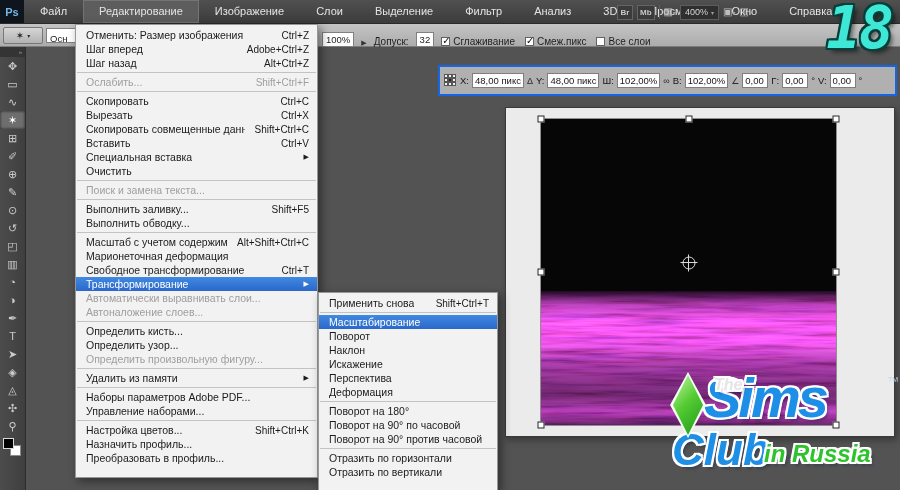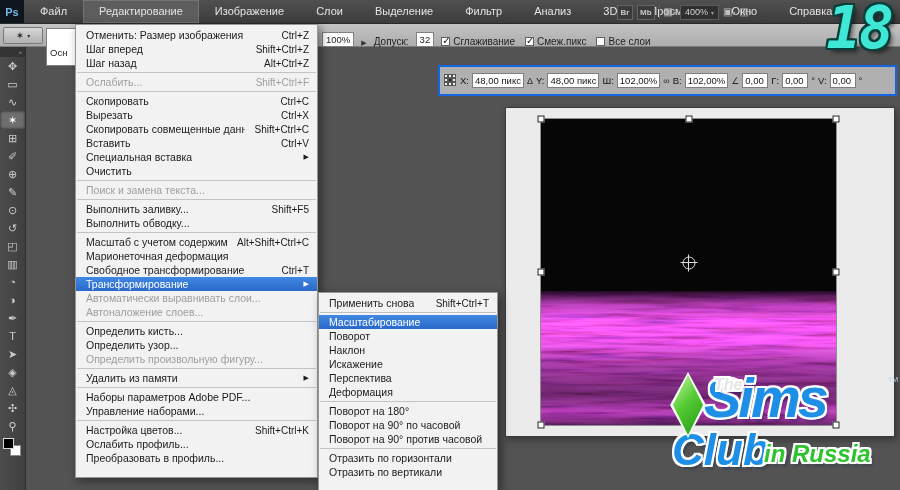--- a/index.html
+++ b/index.html
@@ -28,21 +28,21 @@
   .mb-div { width:1px; height:14px; background:#5e5e5e; }
 
   
   .optbar { position:absolute; left:0; top:24px; right:0; height:23px;
     background:linear-gradient(#c4c4c4,#acacac); border-bottom:1px solid #7c7c7c;
     z-index:5; font-size:10px; color:#1e1e1e; }
   .tool-preset { position:absolute; left:3px; top:3px; width:40px; height:17px;
     background:linear-gradient(#d6d6d6,#b2b2b2); border:1px solid #787878; border-radius:2px;
     display:flex; align-items:center; justify-content:center; gap:3px; font-size:10px; color:#222; }
   .osn-box { position:absolute; left:46px; top:4px; width:32px; height:15px; background:#fff;
-    border:1px solid #808080; font-size:9.5px; padding:18px 3px; overflow:hidden; white-space:nowrap; }
+    border:1px solid #808080; font-size:9.5px; padding:4px 3px; overflow:hidden; white-space:nowrap; }
   .after-menu { position:absolute; left:322px; top:0; height:23px; display:flex; align-items:flex-end; gap:7px; }
   .opt-field { background:#fff; border:1px solid #808080; padding:1px 3px; font-size:9.5px; white-space:nowrap; }
   .opt-step { font-size:7px; color:#333; }
   .opt-label { font-size:10px; }
   .cb { display:flex; align-items:center; gap:3px; font-size:10px; white-space:nowrap; }
   .cbx { width:9px; height:9px; background:#fdfdfd; border:1px solid #636363; position:relative; }
   .cb.checked .cbx::after { content:"✓"; position:absolute; top:-3px; left:0; font-size:10px; color:#111; }
 
   
   .toolbar { position:absolute; left:0; top:47px; bottom:0; width:26px;
@@ -331,21 +331,21 @@
   </div>
 
   <div class="menu" id="edit-menu">
 
   <div class="mi">
         <span class="lbl">Отменить: Размер изображения</span>
         <span class="sc">Ctrl+Z</span>
       </div>
       <div class="mi">
         <span class="lbl">Шаг вперед</span>
-        <span class="sc">Shift+Ctrl+Z</span>
+        <span class="sc">Adobe+Ctrl+Z</span>
       </div>
       <div class="mi">
         <span class="lbl">Шаг назад</span>
         <span class="sc">Alt+Ctrl+Z</span>
       </div>
       <div class="msep"></div>
       <div class="mi disabled">
         <span class="lbl">Ослабить...</span>
         <span class="sc">Shift+Ctrl+F</span>
       </div>
@@ -439,21 +439,21 @@
       <div class="mi">
         <span class="lbl">Управление наборами...</span>
         <span class="sc"></span>
       </div>
       <div class="msep"></div>
       <div class="mi">
         <span class="lbl">Настройка цветов...</span>
         <span class="sc">Shift+Ctrl+K</span>
       </div>
       <div class="mi">
-        <span class="lbl">Ослабить профиль...</span>
+        <span class="lbl">Назначить профиль...</span>
         <span class="sc"></span>
       </div>
       <div class="mi">
         <span class="lbl">Преобразовать в профиль...</span>
         <span class="sc"></span>
       </div>
     </div>
 
   <div class="menu" id="tf-submenu">
 

